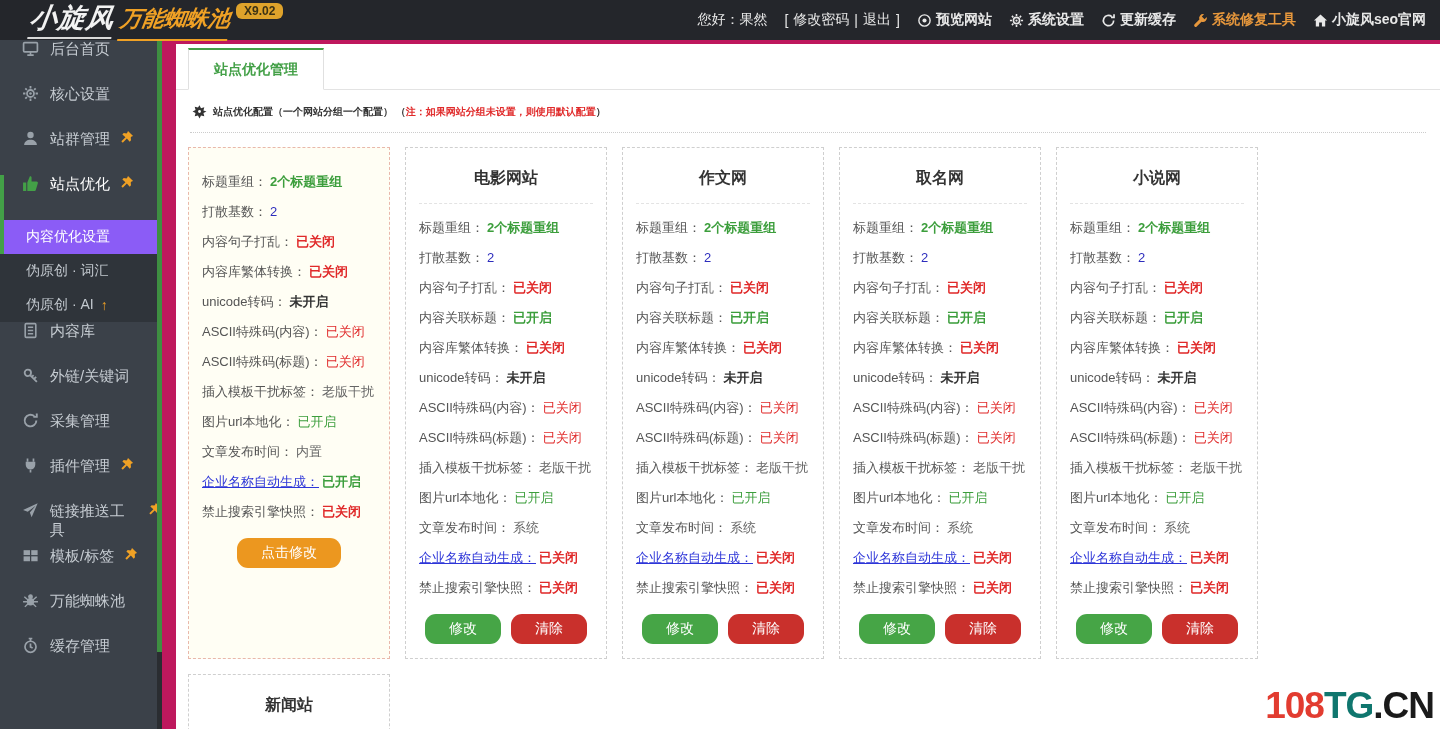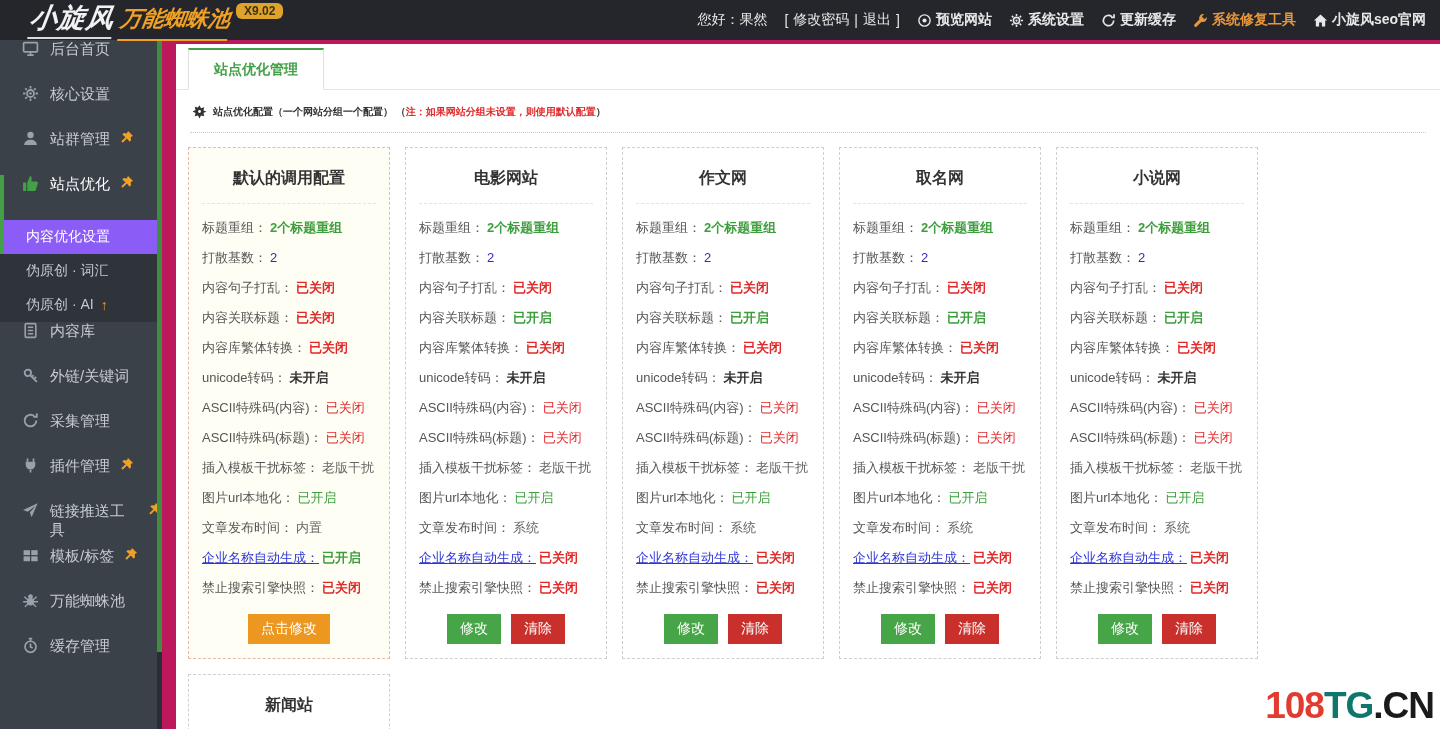--- a/index.html
+++ b/index.html
@@ -76,21 +76,21 @@
   .val { margin-left:3px; }
   .v-green-bold { color:#3c9e3c; font-weight:bold; }
   .v-green { color:#3c9e3c; }
   .v-red-bold { color:#e02a2a; font-weight:bold; }
   .v-red { color:#e02a2a; }
   .v-blue { color:#2d2dbd; }
   .v-dark-bold { color:#333; font-weight:bold; }
   .v-gray { color:#666; }
   .card-actions { text-align:center; padding-top:11px; }
   .btn { display:inline-block; border:none; color:#fff; font-size:14px;
-    padding:6px 13px; border-radius:0; cursor:pointer; margin:0 5px;
+    padding:6px 24px; border-radius:11px; cursor:pointer; margin:0 5px;
     font-family:inherit; }
   .btn-orange { background:#ec971f; }
   .btn-green { background:#46a546; }
   .btn-red { background:#c9302c; }
 
   
   .watermark { position:fixed; right:6px; bottom:2px; font-size:37px;
     font-weight:bold; letter-spacing:-1px; z-index:40; white-space:nowrap; }
   .wm-red { color:#e23c30; }
   .wm-green { color:#0f766e; }
@@ -346,33 +346,29 @@
             <path d="M8 1.2l1.6 3.2 3.5-.9-.9 3.5L15.4 8l-3.2 1.6.9 3.5-3.5-.9L8 15.4 6.4 12.2l-3.5.9.9-3.5L.6 8l3.2-1.6-.9-3.5 3.5.9z"></path>
             <circle cx="8" cy="8" r="1.5" fill="#fff"></circle>
           </svg>
         </span>
       <span>站点优化配置（一个网站分组一个配置） （ </span>
       <span class="heading-note">注：如果网站分组未设置，则使用默认配置</span>
       <span>）</span>
     </div>
     <div class="cards" id="cards">
         <div class="card default">
-    <div class="card-title">默认的调用配置</div>
     <div class="card-rows">
             <div class="crow">
     <span class="lbl">标题重组：</span><span class="val v-green-bold">2个标题重组</span>
   </div>
             <div class="crow">
     <span class="lbl">打散基数：</span><span class="val v-blue">2</span>
   </div>
             <div class="crow">
     <span class="lbl">内容句子打乱：</span><span class="val v-red-bold">已关闭</span>
-  </div>
-            <div class="crow">
-    <span class="lbl">内容关联标题：</span><span class="val v-red-bold">已关闭</span>
   </div>
             <div class="crow">
     <span class="lbl">内容库繁体转换：</span><span class="val v-red-bold">已关闭</span>
   </div>
             <div class="crow">
     <span class="lbl">unicode转码：</span><span class="val v-dark-bold">未开启</span>
   </div>
             <div class="crow">
     <span class="lbl">ASCII特殊码(内容)：</span><span class="val v-red">已关闭</span>
   </div>

